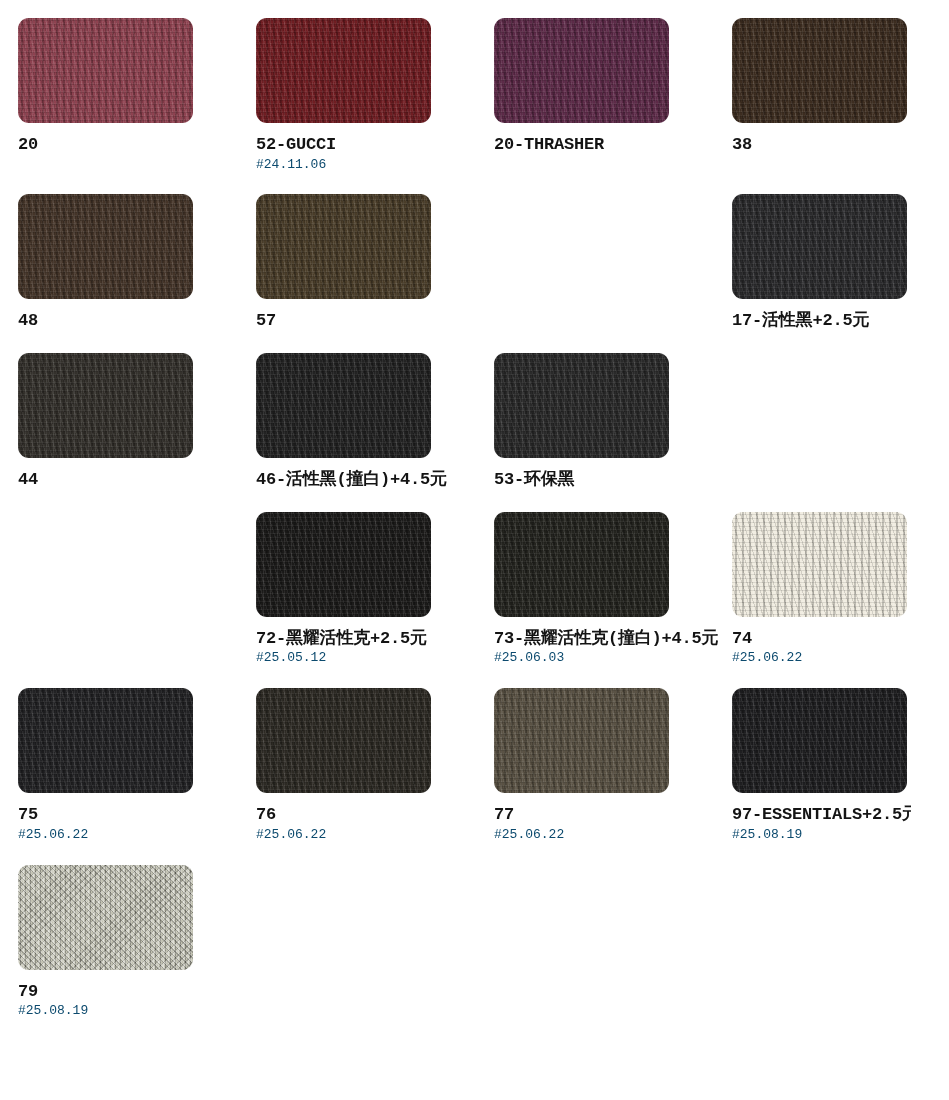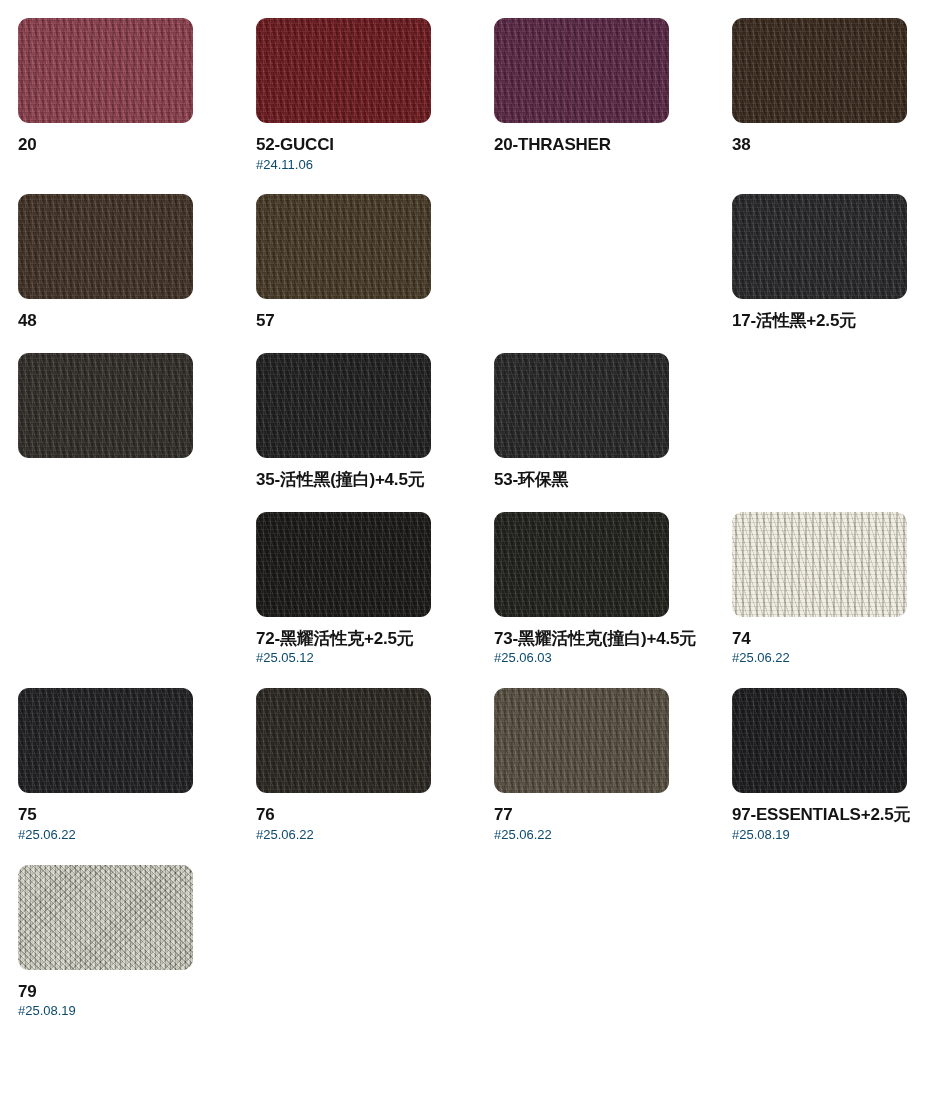--- a/index.html
+++ b/index.html
@@ -13,20 +13,21 @@
     font-family: "Liberation Sans", sans-serif;
     -webkit-font-smoothing: antialiased;
   }
 
   .sheet {
     position: relative;
     width: 911px;
     height: 1100px;
     background: #ffffff;
     overflow: hidden;
+    font-family: Liberation Mono, monospace;
   }
 
   .grid {
     display: grid;
     grid-template-columns: repeat(4, 238px);
     grid-auto-rows: min-content;
     padding: 18px 0 0 18px;
     box-sizing: border-box;
   }
 
@@ -188,26 +189,27 @@
       <div class="cell">
         <div class="swatch-wrap">
           <div class="swatch" style="background-color: rgb(43, 43, 45);"></div>
         </div>
         <div class="label">17-活性黑+2.5元</div>
       </div>
       <div class="cell">
         <div class="swatch-wrap">
           <div class="swatch" style="background-color: rgb(52, 49, 44);"></div>
         </div>
+        <div class="label">44</div>
       </div>
       <div class="cell">
         <div class="swatch-wrap">
           <div class="swatch" style="background-color: rgb(35, 35, 35);"></div>
         </div>
-        <div class="label">35-活性黑(撞白)+4.5元</div>
+        <div class="label">46-活性黑(撞白)+4.5元</div>
       </div>
       <div class="cell">
         <div class="swatch-wrap">
           <div class="swatch" style="background-color: rgb(42, 42, 42);"></div>
         </div>
         <div class="label">53-环保黑</div>
       </div>
       <div class="cell empty"></div>
       <div class="cell empty"></div>
       <div class="cell">

